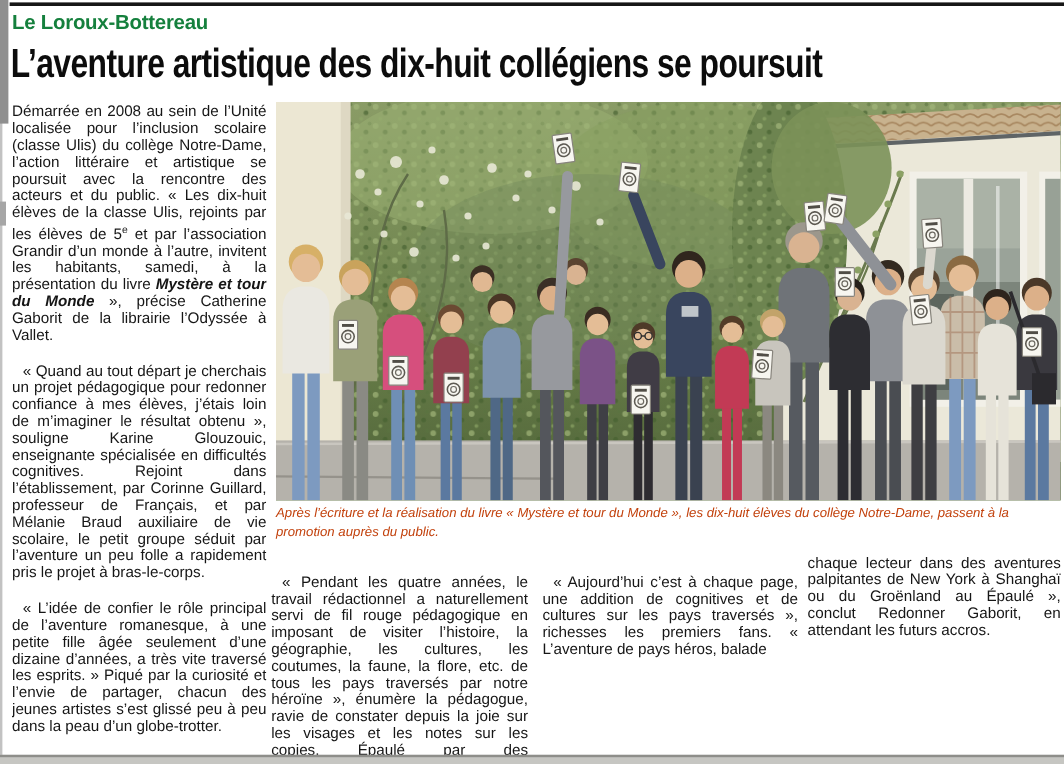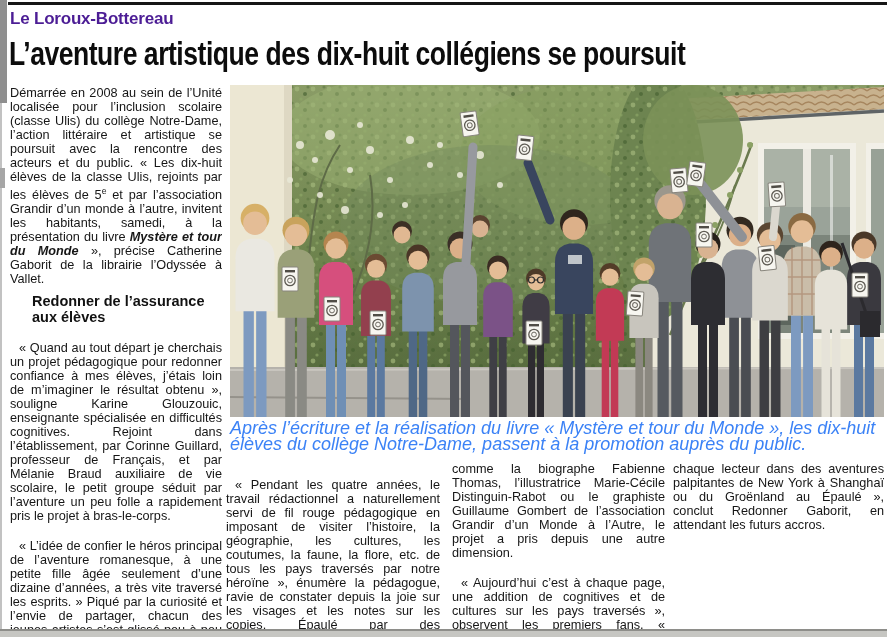--- a/index.html
+++ b/index.html
@@ -7,60 +7,59 @@
     position:relative;width:887px;height:637px;background:#ffffff;overflow:hidden;
     font-family:"Liberation Sans","DejaVu Sans",sans-serif;color:#161616;
   }
   
   .edge-left-line{position:absolute;left:0;top:0;width:2px;height:637px;background:#c2c2c2;}
   .edge-left-top{position:absolute;left:0;top:0;width:7px;height:103px;background:#8f8f8f;}
   .edge-left-mid{position:absolute;left:0;top:168px;width:5px;height:20px;background:#a6a6a6;}
   .edge-bottom{position:absolute;left:0;top:629px;width:887px;height:8px;background:#c6c6c2;border-top:2px solid #8e8e8a;box-sizing:border-box;}
   .top-rule{position:absolute;left:8px;top:2px;width:879px;height:3px;background:#161616;}
 
-  .kicker{position:absolute;left:10px;top:9px;font-size:17px;font-weight:bold;color:#4c1d95;letter-spacing:-0.2px;}
+  .kicker{position:absolute;left:10px;top:9px;font-size:17px;font-weight:bold;color:#15803d;letter-spacing:-0.2px;}
   .headline{
     position:absolute;left:9px;top:34px;margin:0;font-size:34px;font-weight:bold;color:#0c0c0c;
     letter-spacing:-0.6px;white-space:nowrap;transform:scaleX(0.78);transform-origin:left top;
   }
 
   .col{position:absolute;text-align:justify;font-size:12.7px;line-height:14px;overflow:hidden;hyphens:auto;}
   .col p{margin:0;}
   .col p.ind{text-indent:9px;margin-top:16px;}
   .b{font-weight:normal;}
   .bi{font-weight:bold;font-style:italic;}
   sup{font-size:0.68em;}
   .col1{left:10px;top:86px;width:212px;height:545px;}
   .col2{left:226px;top:462px;width:214px;height:170px;}
   .col3{left:452px;top:462px;width:213px;height:170px;}
   .col4{left:673px;top:462px;width:211px;height:170px;}
   .subhead{font-weight:bold;font-size:14.5px;line-height:16px;text-align:left;padding-left:22px;margin:7px 0 5px 0;color:#111;}
   .event{margin-top:13px !important;}
 
   .photo{position:absolute;left:230px;top:85px;width:654px;height:332px;background:#69804b;overflow:hidden;}
-  .caption{position:absolute;left:230px;top:421px;width:654px;font-size:18px;line-height:15.5px;font-style:italic;color:#3b82f6;}
+  .caption{position:absolute;left:230px;top:421px;width:654px;font-size:11px;line-height:15.5px;font-style:italic;color:#c2410c;}
 </style>
 </head>
 <body>
 
 <div class="page">
 
   <div class="top-rule"></div>
   <div class="edge-left-line"></div>
   <div class="edge-left-top"></div>
   <div class="edge-left-mid"></div>
 
   <div class="kicker">Le Loroux-Bottereau</div>
   <h1 class="headline">L’aventure artistique des dix-huit collégiens se poursuit</h1>
 
   <div class="col col1">
     <p><span>Démarrée en 2008 au sein de l’Unité localisée pour l’inclusion scolaire (classe Ulis) du collège Notre-Dame, l’action littéraire et artistique se poursuit avec la rencontre des acteurs et du public. </span><span class="b">« Les dix-huit élèves de la classe Ulis, rejoints par les élèves de 5</span><sup class="b">e</sup><span class="b"> et par l’association Grandir d’un monde à l’autre, invitent les habitants, samedi, à la présentation du livre </span><span class="bi">Mystère et tour du Monde</span><span class="b"> »,</span><span> précise Catherine Gaborit de la librairie l’Odyssée à Vallet.</span></p>
-    <h2 class="subhead">Redonner de l’assurance aux élèves</h2>
     <p class="ind"><span class="b">« Quand au tout départ je cherchais un projet pédagogique pour redonner confiance à mes élèves, j’étais loin de m’imaginer le résultat obtenu »,</span><span> souligne Karine Glouzouic, enseignante spécialisée en difficultés cognitives. Rejoint dans l’établissement, par Corinne Guillard, professeur de Français, et par Mélanie Braud auxiliaire de vie scolaire, le petit groupe séduit par l’aventure un peu folle a rapidement pris le projet à bras-le-corps.</span></p>
-    <p class="ind"><span class="b">« L’idée de confier le héros principal de l’aventure romanesque, à une petite fille âgée seulement d’une dizaine d’années, a très vite traversé les esprits. »</span><span> Piqué par la curiosité et l’envie de partager, chacun des jeunes artistes s’est glissé peu à peu dans la peau d’un globe-trotter.</span></p>
+    <p class="ind"><span class="b">« L’idée de confier le rôle principal de l’aventure romanesque, à une petite fille âgée seulement d’une dizaine d’années, a très vite traversé les esprits. »</span><span> Piqué par la curiosité et l’envie de partager, chacun des jeunes artistes s’est glissé peu à peu dans la peau d’un globe-trotter.</span></p>
   </div>
 
   <div class="photo">
     <svg width="654" height="332" viewBox="0 0 654 332" xmlns="http://www.w3.org/2000/svg">
       <defs>
         <linearGradient id="leafG" x1="0" y1="0" x2="0" y2="1">
           <stop offset="0" stop-color="#8a9c66"></stop>
             <stop offset="0.6" stop-color="#697f49"></stop>
             <stop offset="1" stop-color="#4e6238"></stop>
         </linearGradient>
@@ -236,22 +235,21 @@
     </svg>
   </div>
 
   <div class="caption">Après l’écriture et la réalisation du livre « Mystère et tour du Monde », les dix-huit élèves du collège Notre-Dame, passent à la promotion auprès du public.</div>
 
   <div class="col col2">
     <p class="ind"><span class="b">« Pendant les quatre années, le travail rédactionnel a naturellement servi de fil rouge pédagogique en imposant de visiter l’histoire, la géographie, les cultures, les coutumes, la faune, la flore, etc. de tous les pays traversés par notre héroïne »,</span><span> énumère la pédagogue, ravie de constater depuis la joie sur les visages et les notes sur les copies. Épaulé par des professionnels,</span></p>
   </div>
 
   <div class="col col3">
-    <p><span>comme la biographe Fabienne Thomas, l’illustratrice Marie-Cécile Distinguin-Rabot ou le graphiste Guillaume Gombert de l’association Grandir d’un Monde à l’Autre, le projet a pris depuis une autre dimension.</span></p>
-    <p class="ind"><span class="b">« Aujourd’hui c’est à chaque page, une addition de cognitives et de cultures sur les pays traversés »,</span><span> observent les premiers fans. </span><span class="b">« L’aventure de pays héros, balade</span></p>
+    <p class="ind"><span class="b">« Aujourd’hui c’est à chaque page, une addition de cognitives et de cultures sur les pays traversés »,</span><span> richesses les premiers fans. </span><span class="b">« L’aventure de pays héros, balade</span></p>
   </div>
 
   <div class="col col4">
     <p><span class="b">chaque lecteur dans des aventures palpitantes de New York à Shanghaï ou du Groënland au Épaulé »,</span><span> conclut Redonner Gaborit, en attendant les futurs accros.</span></p>
   </div>
 
   <div class="edge-bottom"></div>
 </div>
 
 </body></html>

